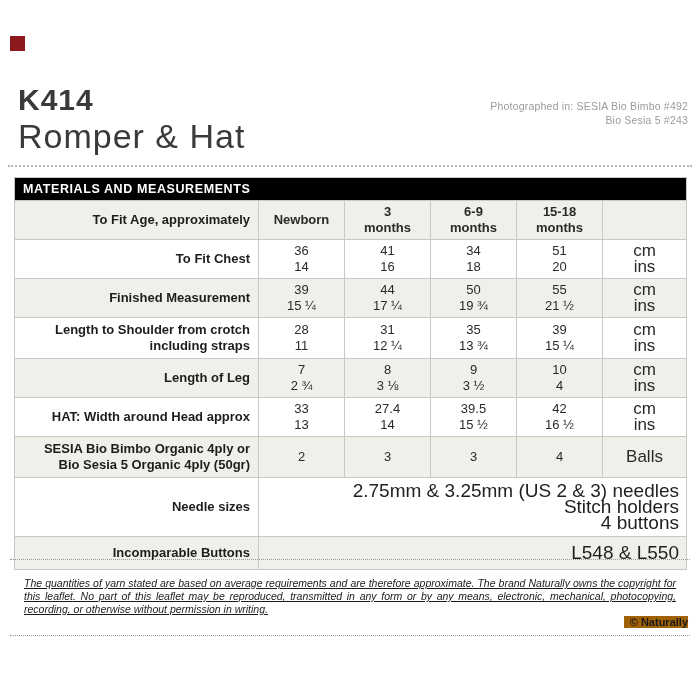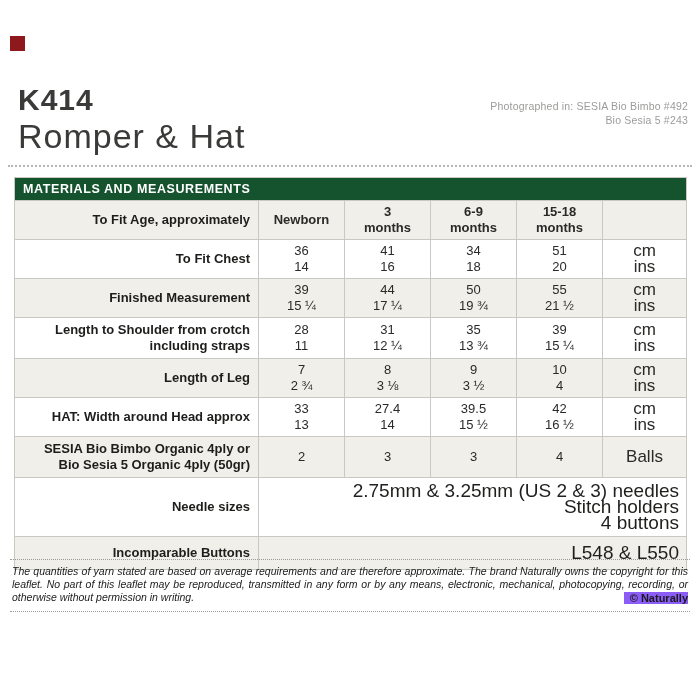--- a/index.html
+++ b/index.html
@@ -13,41 +13,41 @@
   .pattern-title{font-size:34px;letter-spacing:1px;font-weight:400;margin-top:3px;}
 
   .photo-credit{position:absolute;right:12px;top:99px;text-align:right;
                 font-size:10.5px;line-height:14px;color:#9b9b99;letter-spacing:.2px;}
 
   .title-rule{position:absolute;left:8px;right:8px;top:165px;border-top:2px dotted #b5b5b2;}
 
   table.materials{position:absolute;left:14px;top:177px;width:672px;
                   border-collapse:collapse;table-layout:fixed;}
   table.materials td,table.materials th{border:1px solid #c9c8c2;box-sizing:border-box;}
-  .band-cell{background:#14532d;color:#ffffff;font-size:12.5px;font-weight:bold;
+  .band-cell{background:#000000;color:#ffffff;font-size:12.5px;font-weight:bold;
              letter-spacing:.6px;text-align:left;padding:4px 8px;height:21px;}
   .label-cell{font-weight:bold;font-size:13px;text-align:right;padding:4px 8px;
               line-height:16px;color:#1d1d1b;}
   .val-cell{font-size:13px;text-align:center;padding:3px 2px;line-height:16px;color:#2a2a28;}
   .unit-cell{font-size:17px;text-align:center;padding:0 2px;line-height:16px;color:#2a2a28;}
   .hdr .val-cell{font-weight:bold;}
   .tint{background:#f1efe9;}
   .merged-cell{font-size:19px;text-align:right;padding:5px 7px;line-height:16px;}
   .line{display:block;}
   tr.age-row td{height:38px;}
   tr.needle-row td{height:53px;}
   tr.button-row td{height:33px;}
 
   .footer{position:absolute;left:10px;right:10px;top:559px;
           border-top:1px dotted #9a9a98;border-bottom:1px dotted #9a9a98;
           padding:5px 2px 7px 2px;}
   .disclaimer{font-style:italic;font-size:10.5px;line-height:13px;color:#1a1a1a;
-              text-align:justify;margin:0;}
+              text-align:justify;margin:12px;text-decoration:underline;}
   .copyright{position:absolute;right:2px;bottom:7px;font-weight:bold;font-style:normal;
-             font-size:11px;color:#1a1a1a;background:#8b5cf6;padding-left:6px;margin-left:18px;}
+             font-size:11px;color:#1a1a1a;background:#a16207;padding-left:6px;margin-left:18px;}
 </style>
 </head>
 <body>
 
 <div class="page">
 
   <div class="brand-square" style="background: rgb(142, 25, 28);"></div>
 
   <div class="titles">
     <div class="pattern-code">K414</div>

